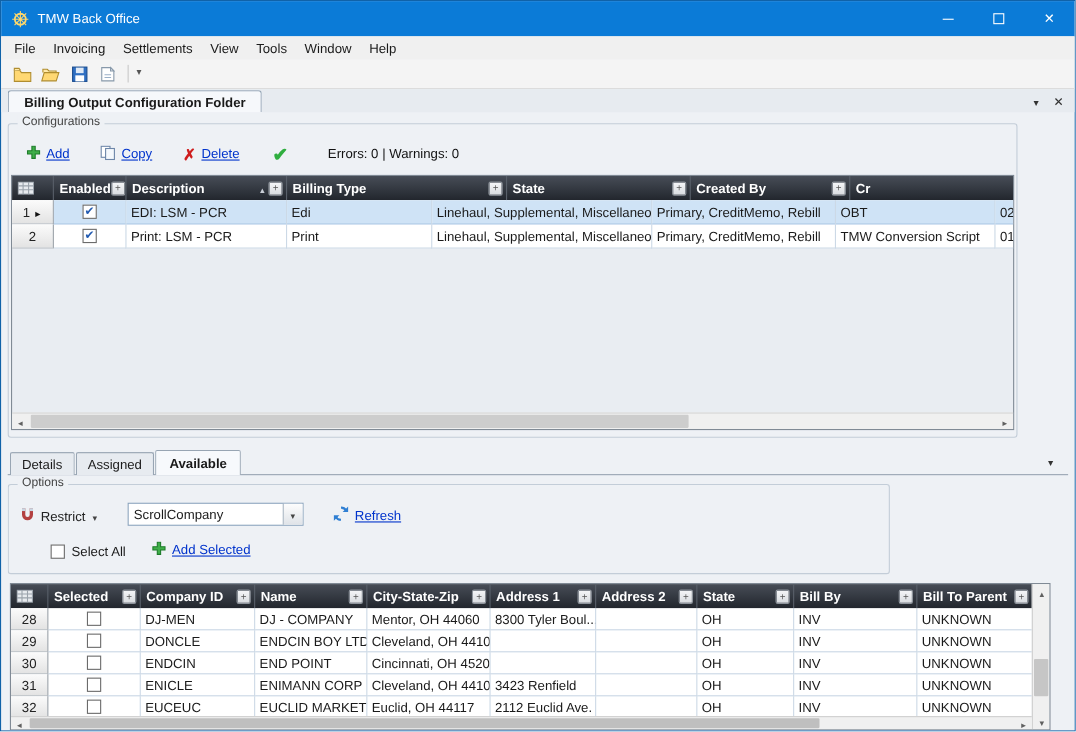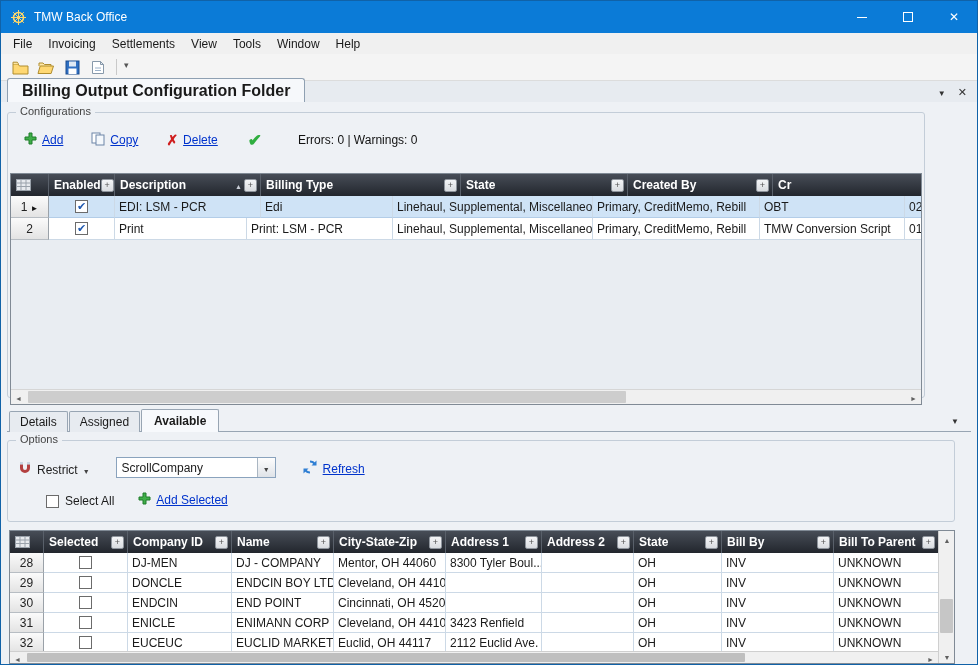--- a/index.html
+++ b/index.html
@@ -22,21 +22,21 @@
 .menubar{flex:0 0 21px;height:21px;background:#f0f0f0;display:flex;align-items:center;padding-left:4px;}
 .menu-item{padding:2px 8px;cursor:default;}
 .toolbar{flex:0 0 27px;height:27px;background:#f4f4f4;border-bottom:1px solid #dcdcdc;display:flex;align-items:center;padding-left:8px;gap:4px;}
 .tbtn{width:22px;height:22px;display:flex;align-items:center;justify-content:center;}
 .tb-sep{width:1px;height:16px;background:#c9c9c9;margin:0 3px;}
 .tb-overflow{color:#555;display:flex;align-items:flex-end;padding-bottom:4px;}
 .tb-overflow::before{content:"▾";font-size:9px;}
 
 
 .docstrip{flex:0 0 21px;height:21px;background:#e7ebf0;display:flex;align-items:flex-end;padding-left:6px;position:relative;}
-.doc-tab{background:#f6f8fb;border:1px solid #8fa0b2;border-bottom:none;border-radius:3px 3px 0 0;padding:3px 14px 2px;font-weight:bold;font-size:16px;}
+.doc-tab{background:#f6f8fb;border:1px solid #8fa0b2;border-bottom:none;border-radius:3px 3px 0 0;padding:3px 14px 2px;font-weight:bold;font-size:12px;}
 .docstrip-right{position:absolute;right:10px;top:4px;display:flex;gap:12px;align-items:center;}
 .strip-icon{color:#333;}
 .i-caret-down::before{content:"▼";font-size:8px;}
 .i-close::before{content:"✕";font-size:11px;}
 
 
 .content{flex:1;display:flex;flex-direction:column;padding:0 6px;overflow:hidden;}
 .gb{position:relative;border:1px solid #c3cdd8;border-radius:3px;background:#eef1f5;}
 .gb-label{position:absolute;top:-8px;left:8px;background:#eef1f5;padding:0 4px;font-size:11px;color:#444;}
 .gb-config{margin-top:10px;height:286px;width:918px;flex:0 0 auto;}
@@ -45,21 +45,21 @@
 .link{display:inline-flex;align-items:center;gap:5px;color:#0033cc;cursor:pointer;}
 .link-text{text-decoration:underline;}
 .ml28{margin-left:28px;}
 .big-check{margin-left:30px;}
 .big-check::before{content:"✔";color:#2fae3f;font-weight:bold;font-size:17px;}
 .x-icon::before{content:"✗";color:#cf1d1d;font-weight:bold;font-size:14px;}
 .status-text{margin-left:36px;color:#111;}
 
 
 .grid{position:relative;border:1px solid #808a95;background:#e9edf2;}
-.grid1{width:912px;height:232px;margin:16px 0 0 2px;}
+.grid1{width:912px;height:232px;margin:2px 0 0 2px;}
 .ghead{display:flex;height:22px;background:linear-gradient(#474d57,#22262d);color:#fff;font-weight:bold;}
 .hcell{display:flex;align-items:center;padding:0 3px 0 5px;border-right:1px solid #59606a;overflow:hidden;white-space:nowrap;font-size:12px;}
 .hcell .ficon{margin-left:auto;}
 .ficon{width:13px;height:13px;flex:0 0 13px;background:linear-gradient(#f4f5f7,#d9dce0);border:1px solid #8e949c;border-radius:2px;display:flex;align-items:center;justify-content:center;color:#555;font-size:9px;font-weight:normal;}
 .ficon::before{content:"+";}
 .sort-asc{margin-left:auto;margin-right:2px;}
 .sort-asc::before{content:"▲";font-size:7px;color:#c9ced6;}
 .sort-asc + .ficon{margin-left:0;}
 .grow{display:flex;height:22px;background:#fff;}
 .cell{display:flex;align-items:center;padding:0 4px;border-right:1px solid #ccd9e6;border-bottom:1px solid #ccd9e6;overflow:hidden;white-space:nowrap;font-size:12px;}
@@ -93,21 +93,21 @@
 .hthumb{position:absolute;left:2px;top:1px;bottom:1px;width:68%;background:#cdcdcd;border-radius:1px;}
 
 
 .dtabs{flex:0 0 26px;display:flex;align-items:flex-end;height:26px;margin-top:8px;padding-left:2px;position:relative;}
 .dtab{background:#e7ebf0;border:1px solid #98a5b3;border-bottom:none;border-radius:2px 2px 0 0;padding:3px 10px;margin-right:1px;font-size:12px;}
 .dtab.active{background:#f7f9fc;font-weight:bold;padding:4px 12px;z-index:2;}
 .dtabs-right{position:absolute;right:12px;bottom:5px;}
 .tabpage{flex:1;border-top:1px solid #98a5b3;margin-top:-1px;display:flex;flex-direction:column;overflow:hidden;}
 
 
-.gb-options{margin-top:8px;height:82px;width:948px;flex:0 0 auto;}
+.gb-options{margin-top:8px;height:82px;width:802px;flex:0 0 auto;}
 .opt-row1{display:flex;align-items:flex-end;margin:16px 0 0 10px;}
 .restrict{display:flex;align-items:center;gap:5px;color:#222;}
 .i-caret-down-sm::before{content:"▼";font-size:7px;color:#444;}
 .combo{width:160px;height:21px;margin-left:26px;background:#fff;border:1px solid #8aa3bd;display:flex;align-items:center;}
 .combo-text{flex:1;padding-left:5px;overflow:hidden;white-space:nowrap;}
 .combo-btn{width:18px;height:100%;background:linear-gradient(#fdfdfd,#dfe3e8);border-left:1px solid #aab6c2;display:flex;align-items:center;justify-content:center;}
 .refresh{margin-left:26px;}
 .opt-row2{display:flex;align-items:flex-end;margin:14px 0 0 38px;gap:24px;}
 .cb-label{display:inline-flex;align-items:center;gap:6px;cursor:default;}
 
@@ -286,22 +286,22 @@
           <div class="cell u-co">02/</div>
         </div>
 
         <div class="grow">
           <div class="cell rowsel u-sel">
             <span>2</span>
           </div>
           <div class="cell u-en center">
             <span class="cb checked"></span>
           </div>
+          <div class="cell u-desc">Print: LSM - PCR</div>
           <div class="cell u-oc">Print</div>
-          <div class="cell u-desc">Print: LSM - PCR</div>
           <div class="cell u-bt">Linehaul, Supplemental, Miscellaneous</div>
           <div class="cell u-st">Primary, CreditMemo, Rebill</div>
           <div class="cell u-cb">TMW Conversion Script</div>
           <div class="cell u-co">01/</div>
         </div>
 
         <div class="hscroll">
           <div class="sbtn">
               <span class="i-left"></span>
             </div>

